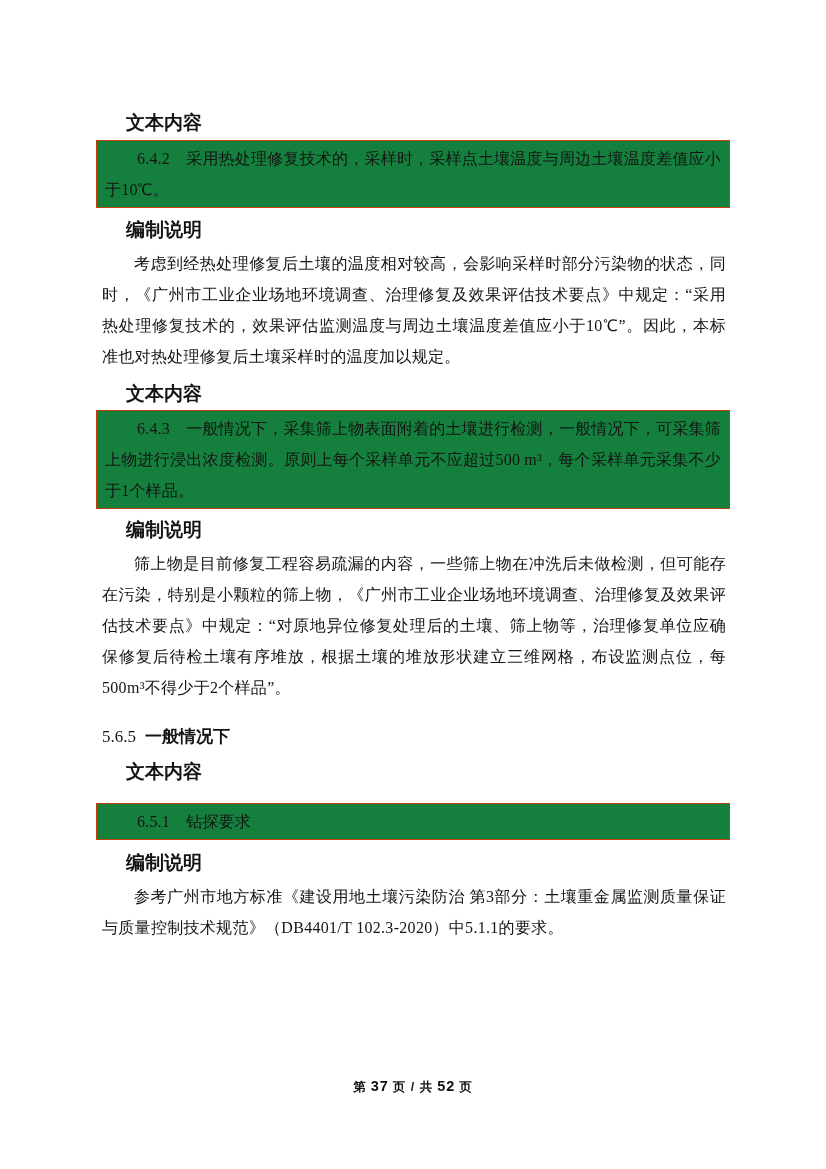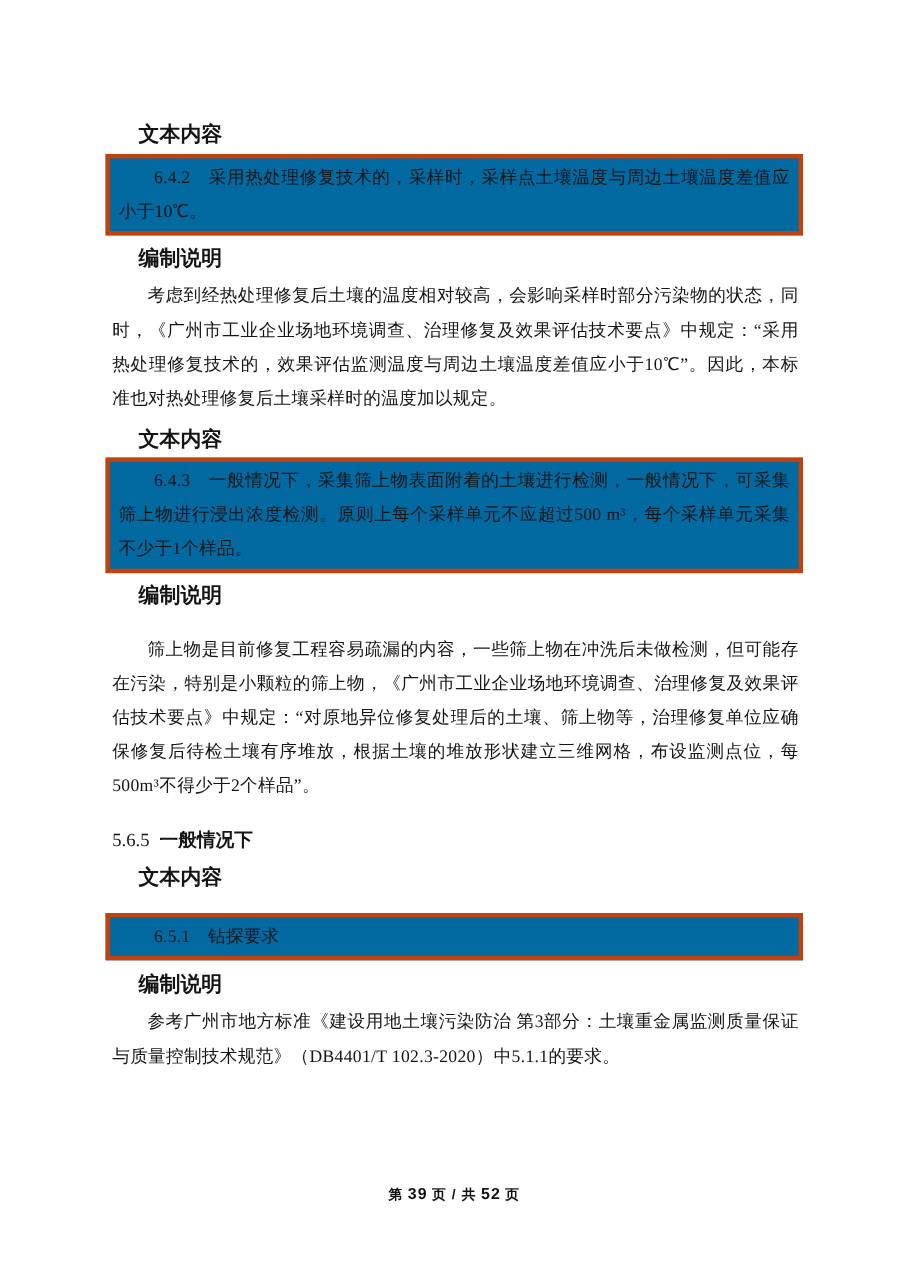--- a/index.html
+++ b/index.html
@@ -26,25 +26,25 @@
   .noindent{text-indent:0;}
   .subhead{
     font-family:"Liberation Sans", sans-serif;
     font-weight:bold;
     font-size:19px;
     line-height:22px;
     margin:0;
     padding-left:24px;
   }
   .clausebox{
-    border:4px solid #c2410c;
+    border:1px solid #c2410c;
     margin-left:-6px;
     margin-right:-4px;
     padding:2px 8px;
-    background:#0369a1;
+    background:#15803d;
   }
   .clausebox .para{letter-spacing:0.2px;}
   .sectionhead{
     margin:0;
     font-size:17px;
     line-height:24px;
     font-weight:normal;
   }
   .sectionhead .num{font-family:"Liberation Serif", serif;}
   .sectionhead .ttl{
@@ -86,35 +86,35 @@
     <p class="para" style="margin-top:7px;">考虑到经热处理修复后土壤的温度相对较高，会影响采样时部分污染物的状态，同时，《广州市工业企业场地环境调查、治理修复及效果评估技术要点》中规定：“采用热处理修复技术的，效果评估监测温度与周边土壤温度差值应小于10℃”。因此，本标准也对热处理修复后土壤采样时的温度加以规定。</p>
 
     <h3 class="subhead" style="margin-top:11px;">文本内容</h3>
 
     <div class="clausebox" style="margin-top:5px;">
       <p class="para">6.4.3　一般情况下，采集筛上物表面附着的土壤进行检测，一般情况下，可采集筛上物进行浸出浓度检测。原则上每个采样单元不应超过500 m³，每个采样单元采集不少于1个样品。</p>
     </div>
 
     <h3 class="subhead" style="margin-top:10px;">编制说明</h3>
 
-    <p class="para" style="margin-top:22px;">筛上物是目前修复工程容易疏漏的内容，一些筛上物在冲洗后未做检测，但可能存在污染，特别是小颗粒的筛上物，《广州市工业企业场地环境调查、治理修复及效果评估技术要点》中规定：“对原地异位修复处理后的土壤、筛上物等，治理修复单位应确保修复后待检土壤有序堆放，根据土壤的堆放形状建立三维网格，布设监测点位，每500m³不得少于2个样品”。</p>
+    <p class="para" style="margin-top:7px;">筛上物是目前修复工程容易疏漏的内容，一些筛上物在冲洗后未做检测，但可能存在污染，特别是小颗粒的筛上物，《广州市工业企业场地环境调查、治理修复及效果评估技术要点》中规定：“对原地异位修复处理后的土壤、筛上物等，治理修复单位应确保修复后待检土壤有序堆放，根据土壤的堆放形状建立三维网格，布设监测点位，每500m³不得少于2个样品”。</p>
 
 
     <h2 class="sectionhead" style="margin-top:22px;">
       <span class="num">5.6.5</span><span class="ttl">一般情况下</span>
     </h2>
 
     <h3 class="subhead" style="margin-top:12px;">文本内容</h3>
 
     <div class="clausebox" style="margin-top:20px;">
       <p class="para">6.5.1　钻探要求</p>
     </div>
 
     <h3 class="subhead" style="margin-top:12px;">编制说明</h3>
 
     <p class="para" style="margin-top:7px;">参考广州市地方标准《建设用地土壤污染防治 第3部分：土壤重金属监测质量保证与质量控制技术规范》（DB4401/T 102.3-2020）中5.1.1的要求。</p>
 
   </div>
 
   <div class="footer">
-    <span>第</span><span class="num">39</span><span>页 / 共</span><span class="num">52</span><span>页</span>
+    <span>第</span><span class="num">37</span><span>页 / 共</span><span class="num">52</span><span>页</span>
   </div>
 </div>
 
 </body></html>

